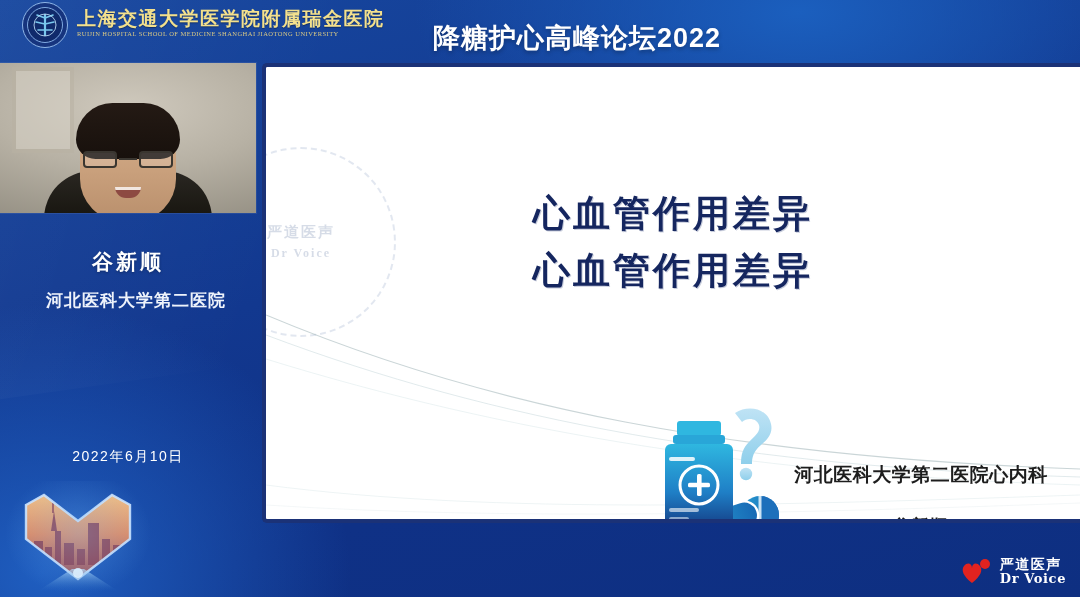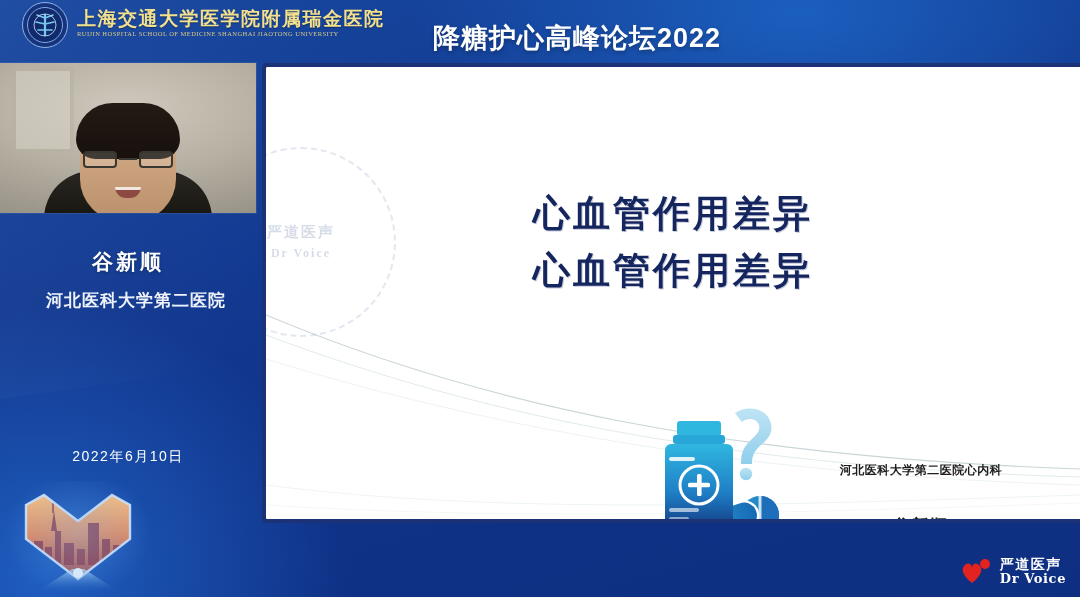--- a/index.html
+++ b/index.html
@@ -148,21 +148,21 @@
   #slide-title div {
     font-size:37px; font-weight:700; letter-spacing:3px; line-height:1.55;
     text-shadow:1px 1px 0 rgba(30,50,110,.25);
   }
 
   
   #pill-art { position:absolute; left:385px; top:336px; width:150px; height:145px; }
 
   #slide-org {
     position:absolute; left:500px; top:395px; width:310px; text-align:center;
-    font-size:12px; font-weight:600; color:#1d1d1d; letter-spacing:.5px;
+    font-size:19px; font-weight:600; color:#1d1d1d; letter-spacing:.5px;
   }
   #slide-author {
     position:absolute; left:500px; top:448px; width:310px; text-align:center;
     font-size:16.5px; font-weight:600; color:#1d1d1d; letter-spacing:2px;
   }
 
   
   #brand { position:absolute; right:14px; bottom:10px; display:flex; align-items:center; gap:7px; }
   .brand-mark { width:32px; height:26px; position:relative; }
   .brand-words { line-height:1.15; }

